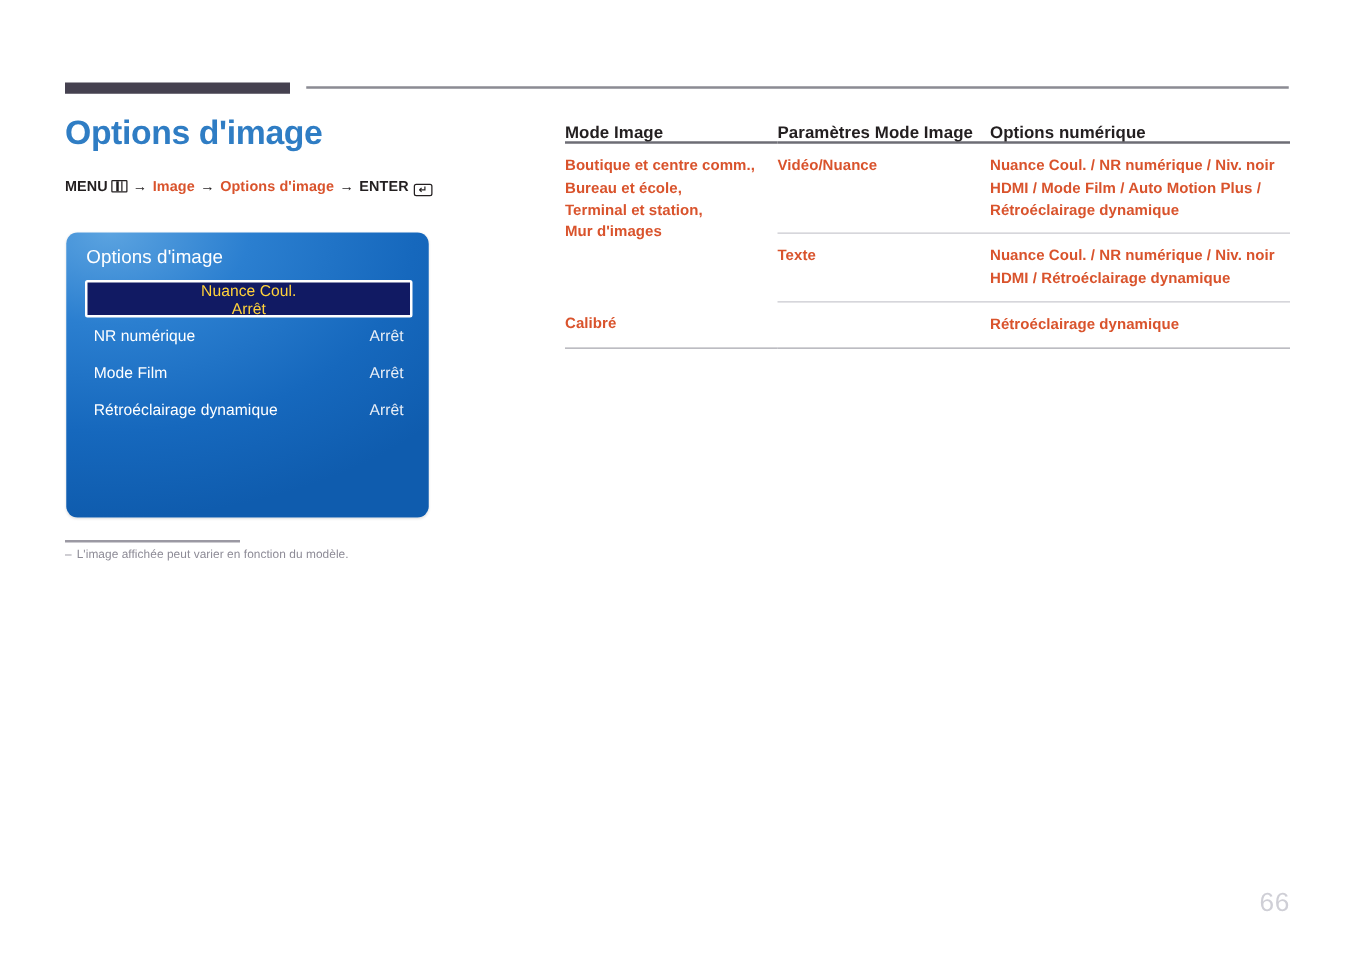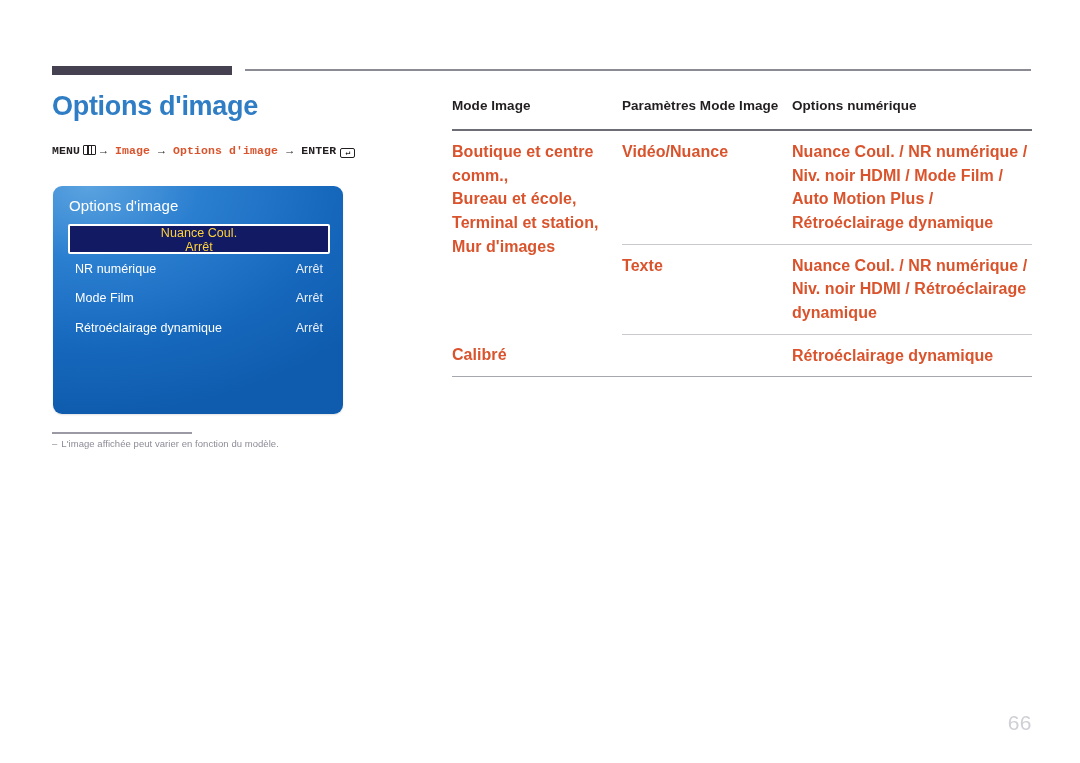--- a/index.html
+++ b/index.html
@@ -49,21 +49,20 @@
     letter-spacing: -0.3px;
     line-height: 1.1;
     margin: 0 0 22px 0;
   }
   .breadcrumb {
     font-size: 11.5px;
     font-weight: bold;
     color: #231f20;
     white-space: nowrap;
     letter-spacing: 0.1px;
-    font-family: Liberation Mono, monospace;
   }
   .breadcrumb .crumb-link { color: #d9532c; }
   .breadcrumb .crumb-arrow { color: #231f20; font-weight: normal; padding: 0 1px; }
   .ico-menu {
     display: inline-block;
     width: 13px;
     height: 10px;
     border: 1.5px solid #231f20;
     border-radius: 1px;
     position: relative;
@@ -176,27 +175,27 @@
   table.spec {
     width: 580px;
     border-collapse: collapse;
     table-layout: fixed;
   }
   table.spec th {
     text-align: left;
     font-size: 13.5px;
     font-weight: bold;
     color: #231f20;
-    padding: 0 0 16px 0;
+    padding: 0 0 0 0;
     vertical-align: top;
     letter-spacing: 0.05px;
   }
   table.spec thead tr { border-bottom: 2px solid #6d6d75; }
   table.spec td {
-    font-size: 16px;
+    font-size: 12px;
     font-weight: bold;
     color: #d9532c;
     vertical-align: top;
     line-height: 1.48;
     padding: 9px 0 9px 0;
     letter-spacing: 0.05px;
     margin-top: 33px;
   }
   .col-1 { width: 170px; }
   .col-2 { width: 170px; }

